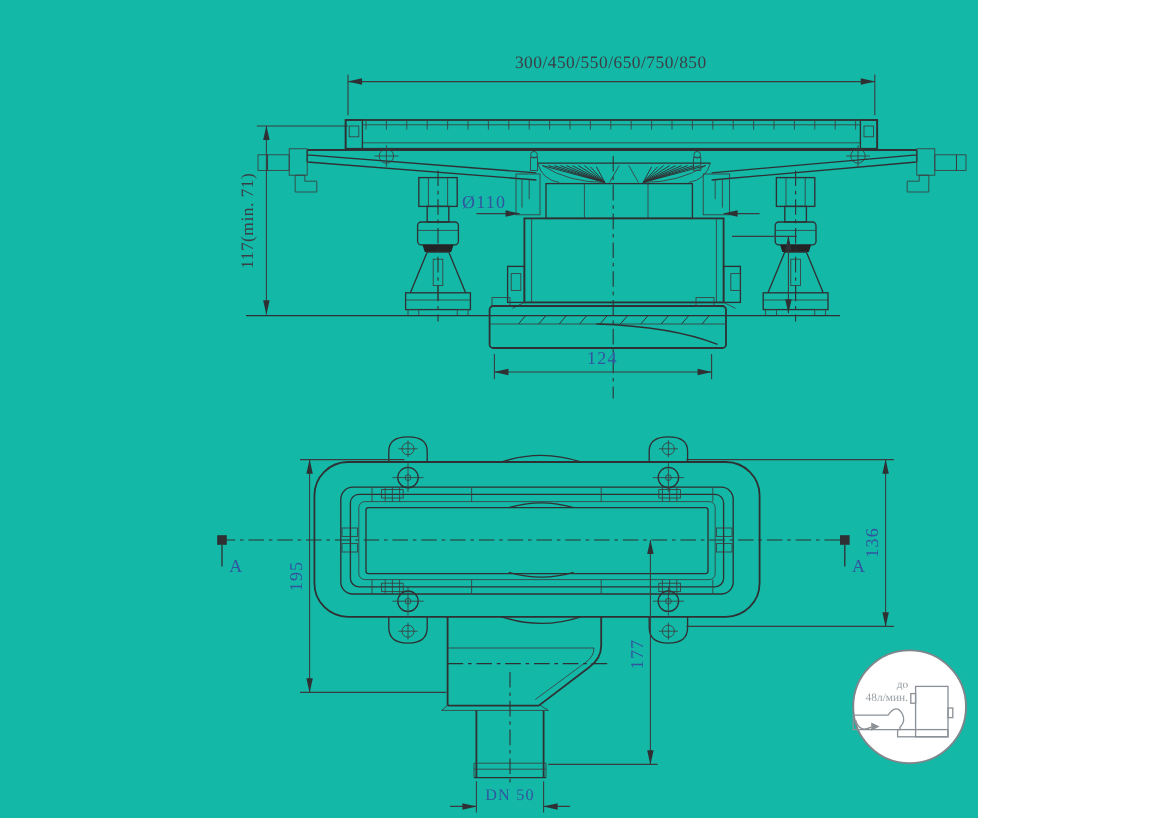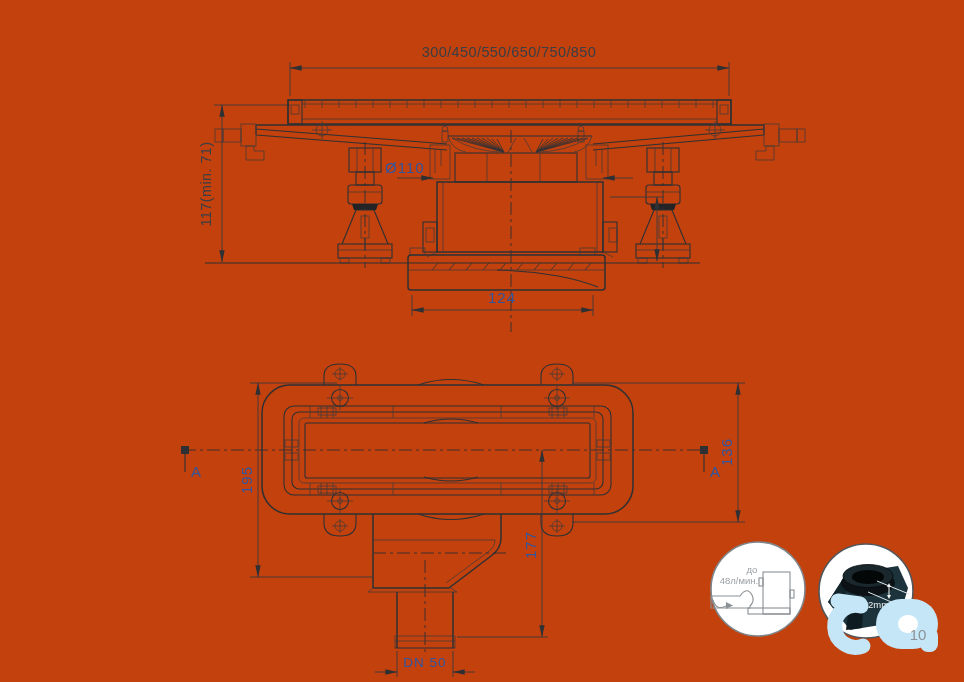--- a/index.html
+++ b/index.html
@@ -1,17 +1,17 @@
 <!DOCTYPE html>
 <html><head>
 <meta charset="utf-8">
 <style>
   html,body{margin:0;padding:0;background:#ffffff;}
-  .page{position:relative;width:964px;height:682px;background:#c2410c;overflow:hidden;
-        font-family:Liberation Sans, sans-serif;}
+  .page{position:relative;width:815px;height:682px;background:#14b8a6;overflow:hidden;
+        font-family:Liberation Serif, serif;}
   svg{display:block;}
   .ln{stroke:#2f3033;stroke-width:1.1;fill:none;}
   .ln-thick{stroke:#2f3033;stroke-width:1.5;fill:none;}
   .ln-thin{stroke:#3a3b3e;stroke-width:0.7;fill:none;}
   .dim{stroke:#3a3b3e;stroke-width:0.9;fill:none;}
   .cl{stroke:#2f3033;stroke-width:0.9;fill:none;stroke-dasharray:13 4 3 4;}
   .hatchln{stroke:#2f3033;stroke-width:0.8;fill:none;}
   .dimtxt{fill:#3056a0;font-size:15px;letter-spacing:1px;}
   .dimtxt-sm{fill:#3056a0;font-size:13.5px;letter-spacing:1px;}
   .bigtxt{fill:#3a3e45;font-size:14.5px;letter-spacing:0.4px;}

